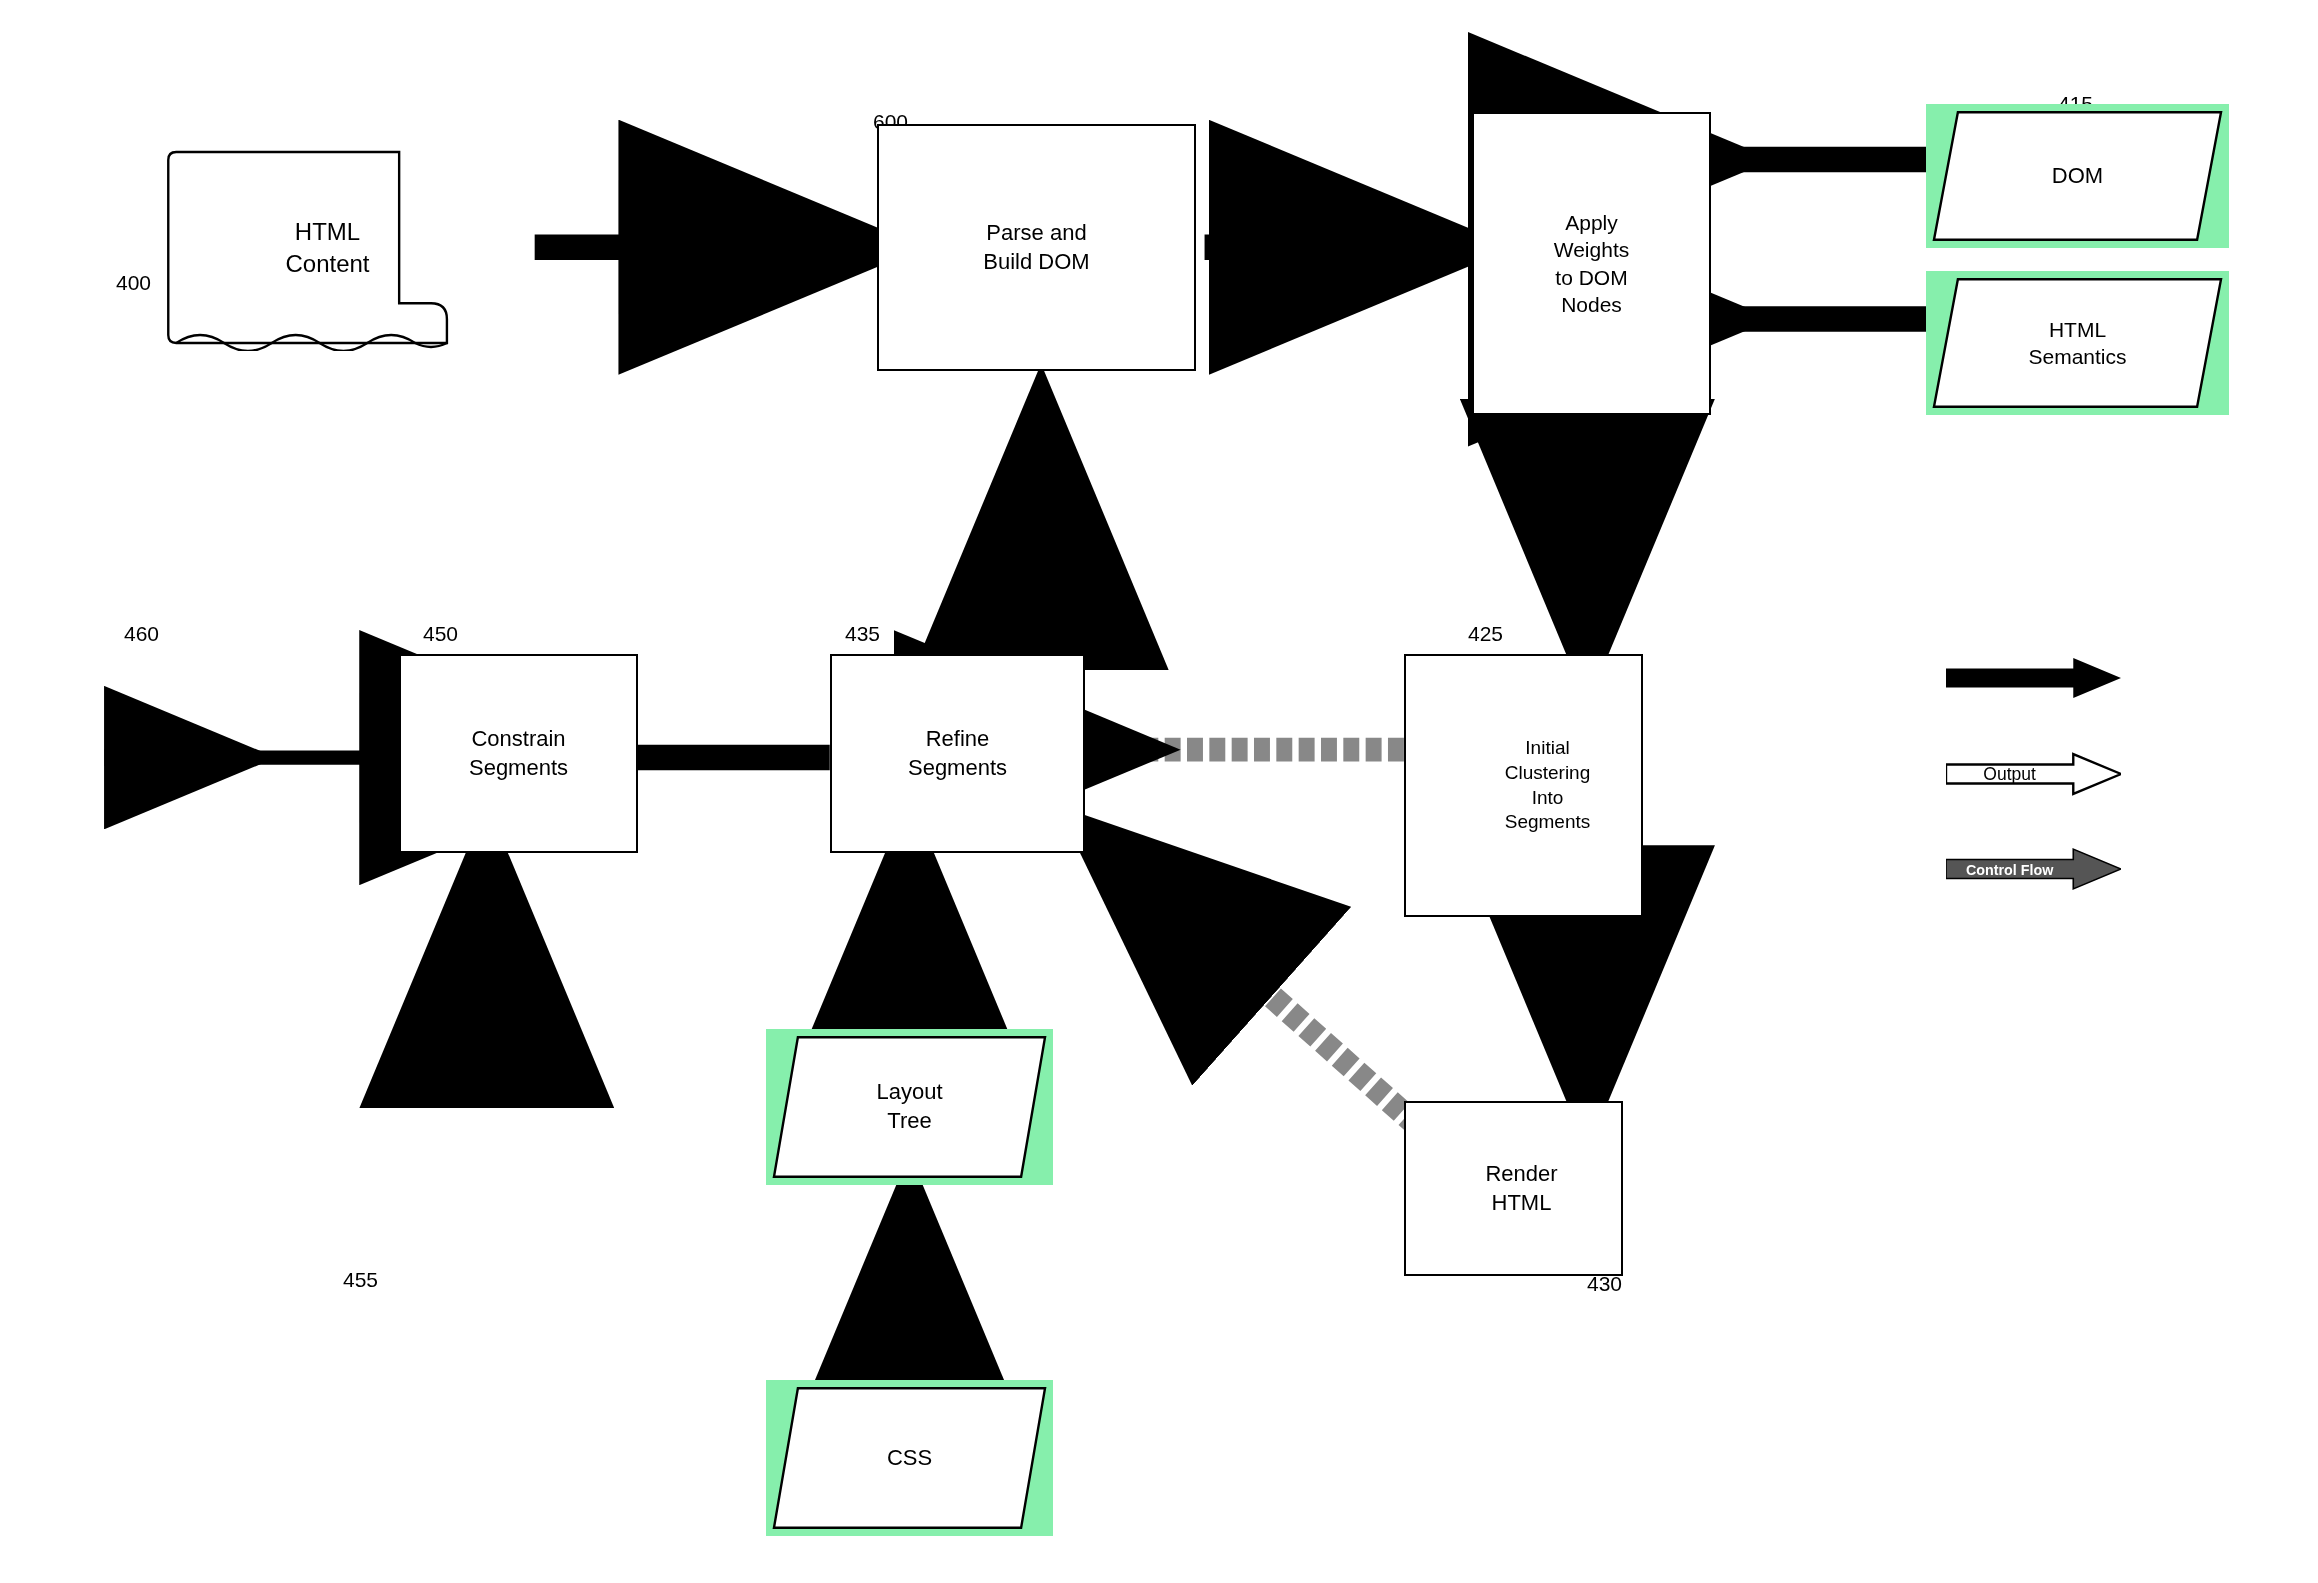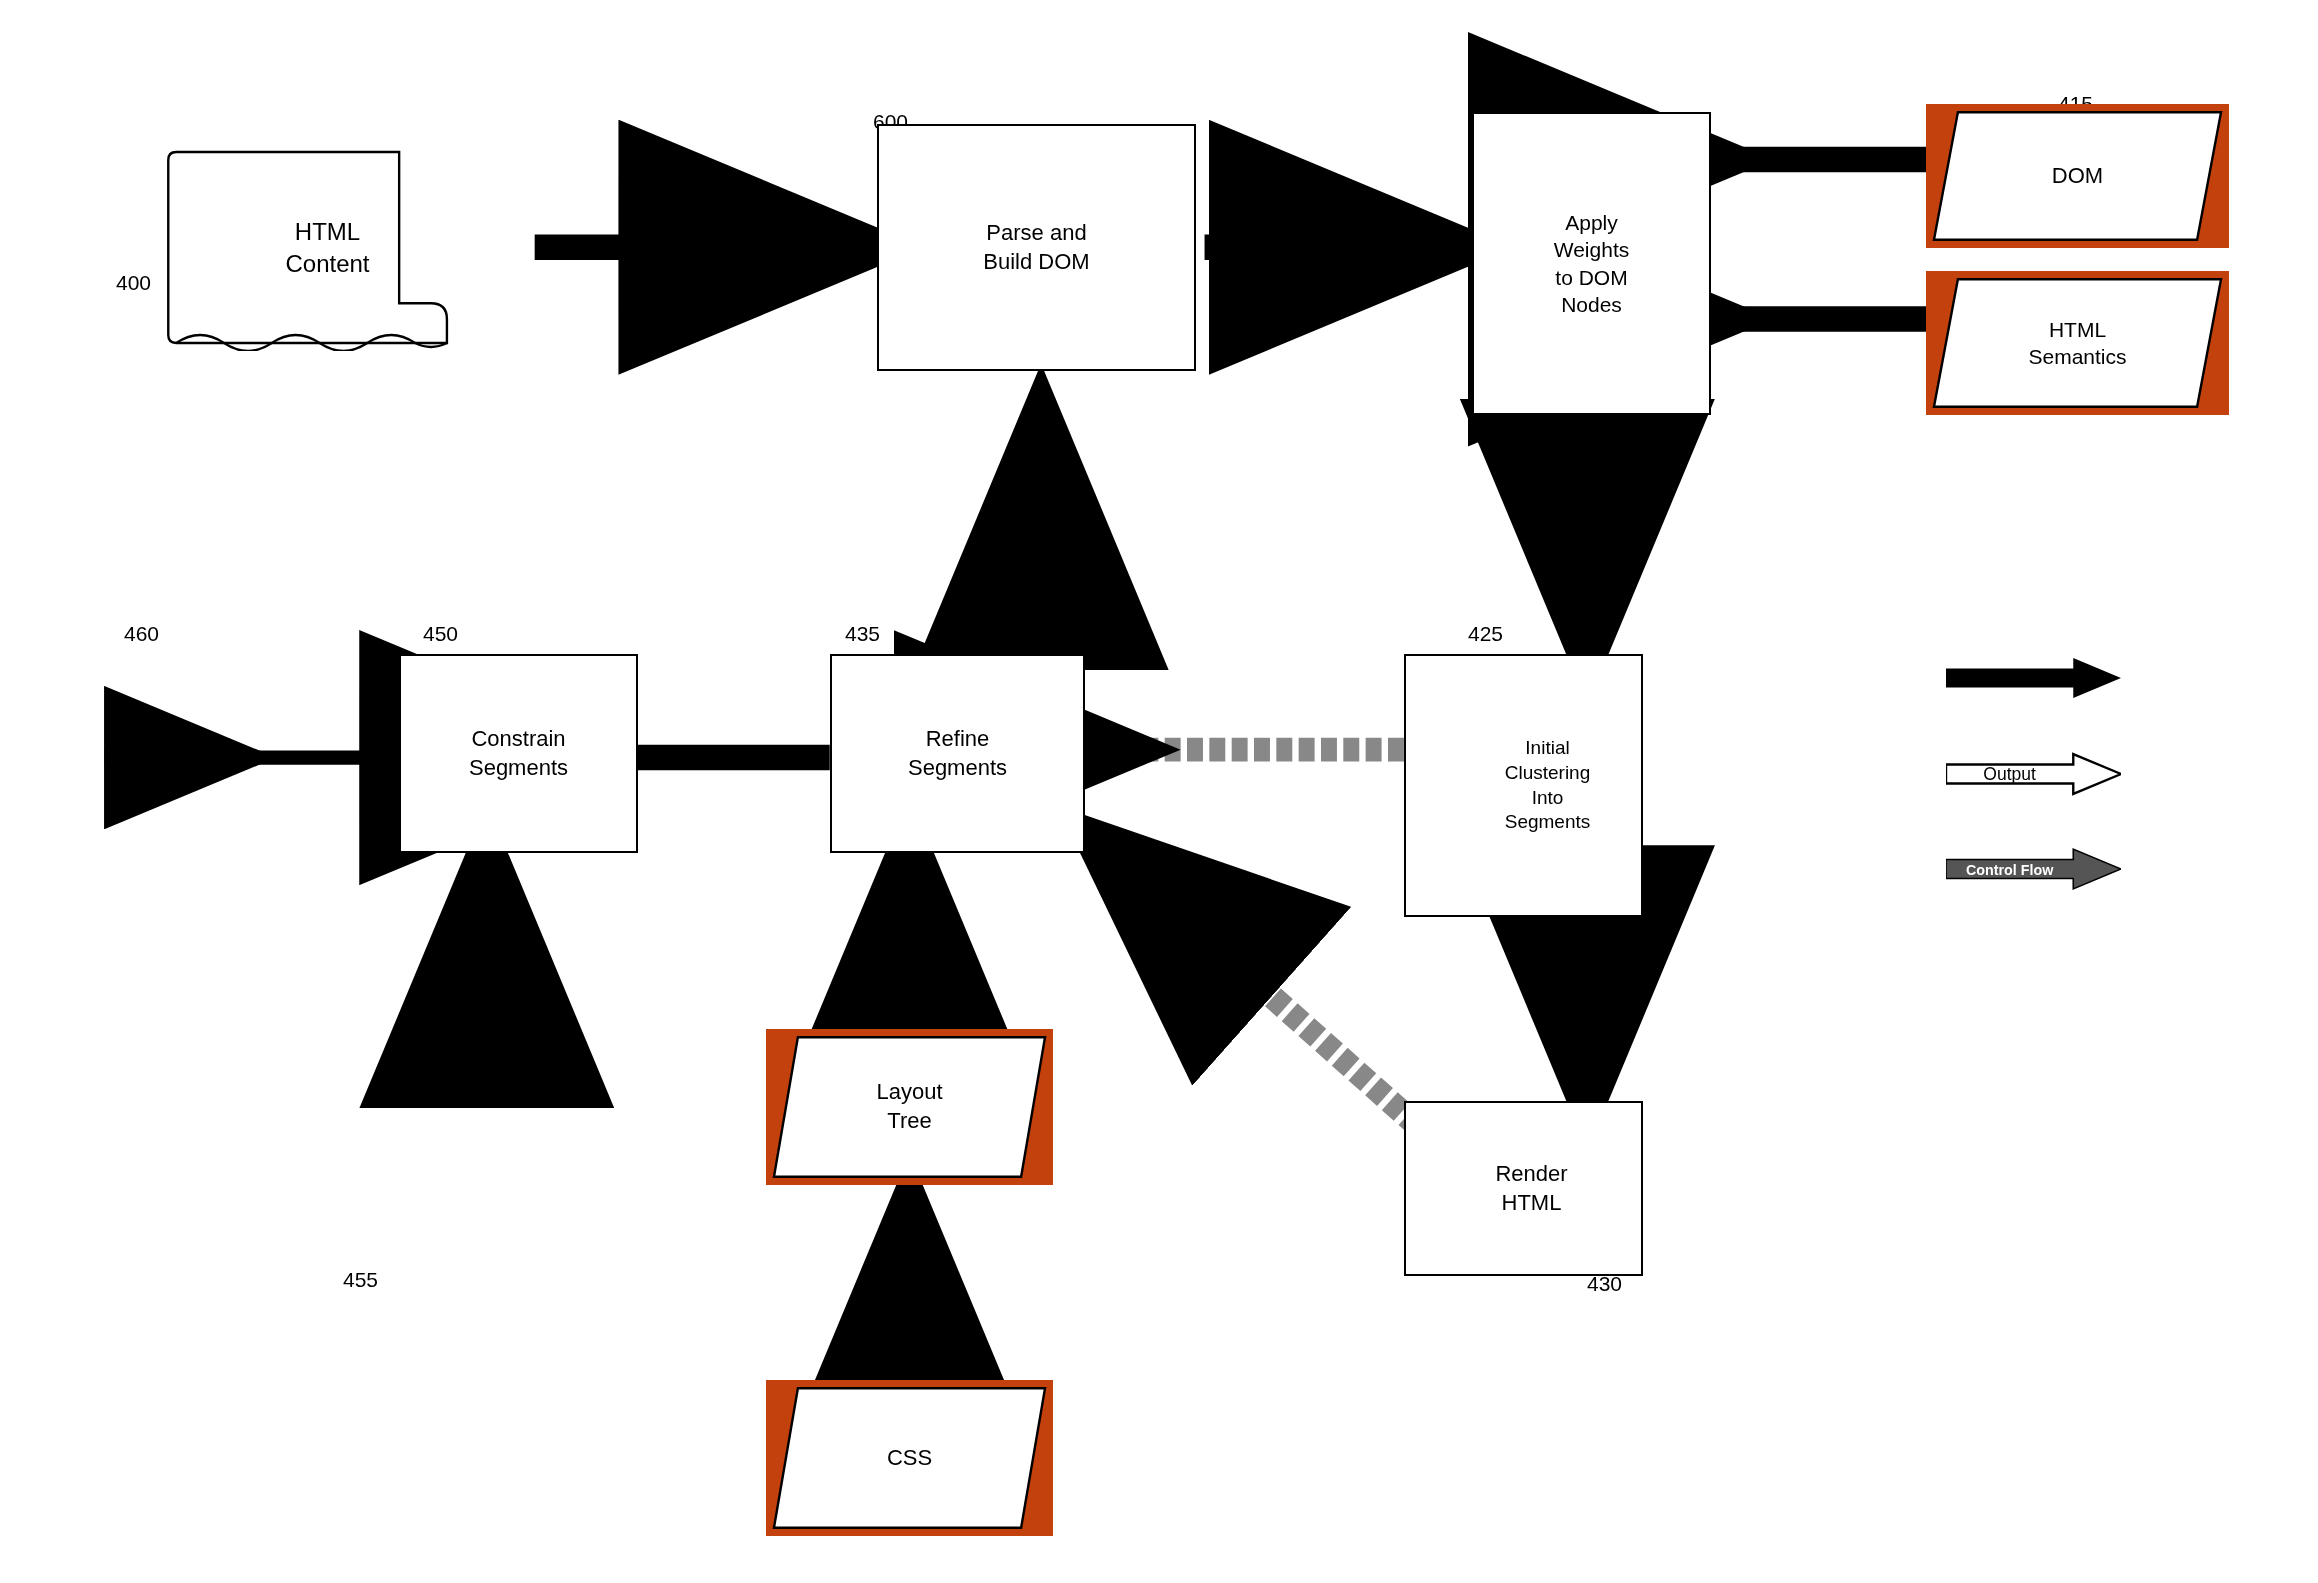--- a/index.html
+++ b/index.html
@@ -34,21 +34,21 @@
       position: absolute;
       border: 2.4px solid #000;
       background: #fff;
       display: flex;
       align-items: center;
       justify-content: center;
     }
     
     .box-para {
       position: absolute;
-      background: #c2410c;
+      background: #86efac;
       display: flex;
       align-items: center;
       justify-content: center;
     }
     .box-para svg {
       position: absolute;
       top: 0; left: 0;
       width: 100%; height: 100%;
     }
     .box-para .inner-text {
@@ -181,21 +181,21 @@
     <svg viewBox="0 0 380 180" xmlns="http://www.w3.org/2000/svg">
       <polygon points="40,10 370,10 340,170 10,170" fill="#fff" stroke="#000" stroke-width="3"></polygon>
     </svg>
     <div class="inner-text node-label" style="font-size:21px;">HTML<br>Semantics</div>
   </div>
 
   <div class="box-rect" style="left:1404px; top:654px; width:239px; height:263px;padding-left:48px;">
     <div class="node-label" style="font-size:19px;">Initial<br>Clustering<br>Into<br>Segments</div>
   </div>
 
-  <div class="box-rect" style="left:1404px; top:1101px; width:239px; height:175px;padding-left:16px;">
+  <div class="box-rect" style="left:1404px; top:1101px; width:219px; height:175px;padding-left:16px;">
     <div class="node-label">Render<br>HTML</div>
   </div>
 
   <div class="box-rect" style="left:830px; top:654px; width:255px; height:199px;">
     <div class="node-label">Refine<br>Segments</div>
   </div>
 
   <div class="box-para" style="left:766px; top:1380px; width:287px; height:156px;">
     <svg viewBox="0 0 360 195" xmlns="http://www.w3.org/2000/svg">
       <polygon points="40,10 350,10 320,185 10,185" fill="#fff" stroke="#000" stroke-width="3"></polygon>

